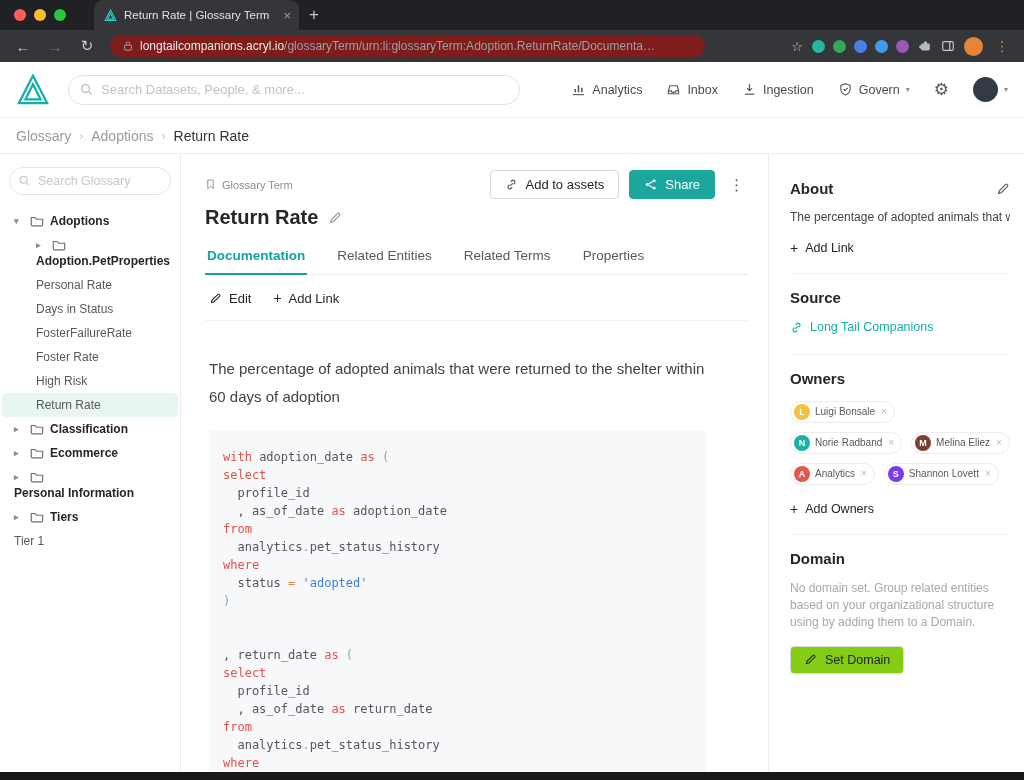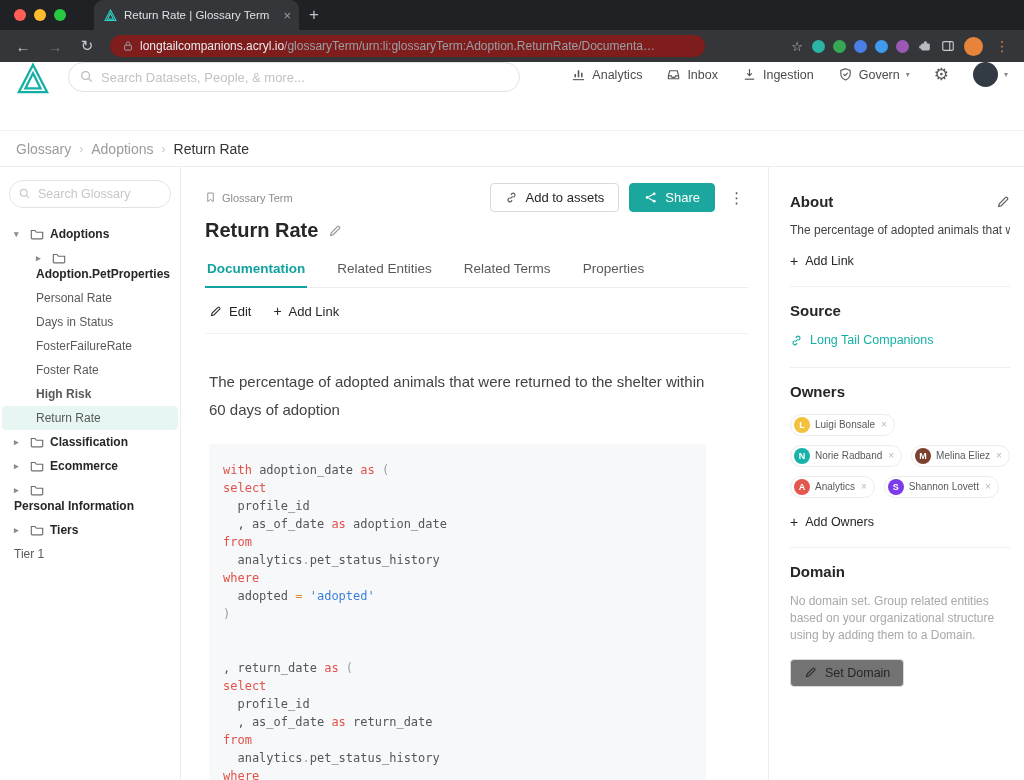--- a/index.html
+++ b/index.html
@@ -22,21 +22,21 @@
   .addressbar{width:595px;height:22px;background:#7f1d1d;border-radius:12px;display:flex;align-items:center;gap:6px;padding:0 12px;margin-left:4px;overflow:hidden}
   .url{font-size:12px;white-space:nowrap;overflow:hidden;text-overflow:ellipsis}
   .url-domain{color:#e8eaed}.url-path{color:#9aa0a6}
   .tb-right{flex:1;display:flex;align-items:center;justify-content:flex-end;gap:9px;padding-right:2px}
   .ext-dot{width:13px;height:13px;border-radius:50%;display:inline-block;cursor:pointer}
   .tb-ico{color:#c6c9cd;font-size:13px;cursor:pointer;display:flex;align-items:center}
   .tb-avatar{width:19px;height:19px;border-radius:50%;background:#e8833a;cursor:pointer}
   .tb-menu{color:#e0823c;font-size:14px;cursor:pointer;padding:0 3px}
 
   
-  .app-header{height:69px;border-bottom:1px solid #f0f0f0;display:flex;align-items:flex-start;padding:0 16px;gap:18px;flex:none}
+  .app-header{height:56px;border-bottom:1px solid #f0f0f0;display:flex;align-items:center;padding:0 16px;gap:18px;flex:none}
   .logo{flex:none;display:flex;align-items:center;cursor:pointer}
   .searchwrap{position:relative;width:452px}
   .searchwrap .mag{position:absolute;left:11px;top:7px}
   .search-input{width:100%;height:30px;border:1px solid #e2e2e2;border-radius:16px;padding:0 12px 0 32px;font-size:13px;color:#333;outline:none;background:#fff}
   .search-input::placeholder{color:#c2c2c2}
   .hdr-nav{margin-left:auto;display:flex;align-items:center;gap:24px}
   .hdr-item{display:flex;align-items:center;gap:6px;font-size:12.5px;color:#4b4b4b;cursor:pointer;white-space:nowrap}
   .caret{font-size:8px;color:#8c8c8c}
   .gear{font-size:17px;color:#595959;cursor:pointer}
   .hdr-avatar{width:25px;height:25px;border-radius:50%;background:#323a43;cursor:pointer}
@@ -93,21 +93,21 @@
   .rp-about-text{margin-top:13px;font-size:12px;color:#434343;white-space:nowrap;overflow:hidden}
   .rp-link-btn{display:inline-flex;align-items:center;gap:7px;margin-top:16px;font-size:12.5px;color:#262626;cursor:pointer}
   .rp-div{height:1px;background:#efefef;margin:16px 0 15px}
   .src-link{display:inline-flex;align-items:center;gap:7px;margin-top:14px;font-size:12.5px;color:#14b0a5;cursor:pointer}
   .owners-box{display:flex;flex-wrap:wrap;gap:9px;margin-top:14px}
   .owner-chip{display:inline-flex;align-items:center;gap:5px;border:1px solid #ececec;border-radius:12px;padding:2px 7px 2px 3px;background:#fff;cursor:pointer}
   .owner-avatar{width:16px;height:16px;border-radius:50%;color:#fff;font-size:9px;display:flex;align-items:center;justify-content:center;font-weight:600;flex:none}
   .owner-name{font-size:10px;color:#595959;white-space:nowrap}
   .owner-remove{font-size:10px;color:#b9b9b9;margin-left:1px}
   .domain-text{margin-top:13px;font-size:12px;line-height:17px;color:#a8a8a8}
-  .set-domain{display:inline-flex;align-items:center;gap:8px;margin-top:15px;border:1px solid #d9d9d9;border-radius:4px;padding:6px 13px;font-size:12.5px;color:#262626;cursor:pointer;background:#737373}
+  .set-domain{display:inline-flex;align-items:center;gap:8px;margin-top:15px;border:1px solid #d9d9d9;border-radius:4px;padding:6px 13px;font-size:12.5px;color:#262626;cursor:pointer;background:#84cc16}
 
   .bottom-strip{height:10px;background:#17181a;flex:none;margin-top:auto}
   svg{display:block}
 </style>
 </head>
 <body>
 
 <div class="window">
 
   <div class="titlebar">
@@ -275,21 +275,21 @@
           </div>
           <div class="tree-row" style="padding-left: 34px;">
             <span class="lab">Days in Status</span>
           </div>
           <div class="tree-row" style="padding-left: 34px;">
             <span class="lab">FosterFailureRate</span>
           </div>
           <div class="tree-row" style="padding-left: 34px;">
             <span class="lab">Foster Rate</span>
           </div>
-          <div class="tree-row" style="padding-left: 34px; font-weight: bold;">
+          <div class="tree-row" style="padding-left: 34px;">
             <span class="lab">High Risk</span>
           </div>
           <div class="tree-row selected" style="padding-left: 34px;">
             <span class="lab">Return Rate</span>
           </div>
           <div class="tree-row bold" style="padding-left: 12px;">
             <span class="chev">▸</span>
             <span class="folder">
               <svg viewBox="0 0 16 16" width="14" height="14">
                 <path d="M1.5 4 h4.2 l1.6 2 h7.2 v6.6 a1 1 0 0 1 -1 1 h-11 a1 1 0 0 1 -1 -1 z" fill="none" stroke="#6d6d6d" stroke-width="1.3"></path>
@@ -400,21 +400,21 @@
       <p class="description">The percentage of adopted animals that were returned to the shelter within 60 days of adoption</p>
 
       <div class="code-block">
           <div class="cl"><span class="tk-k">with</span><span class="tk-t"> adoption_date </span><span class="tk-k">as</span><span class="tk-p"> (</span></div>
           <div class="cl"><span class="tk-k">select</span></div>
           <div class="cl"><span class="tk-t">  profile_id</span></div>
           <div class="cl"><span class="tk-t">  , as_of_date </span><span class="tk-k">as</span><span class="tk-t"> adoption_date</span></div>
           <div class="cl"><span class="tk-k">from</span></div>
           <div class="cl"><span class="tk-t">  analytics</span><span class="tk-p">.</span><span class="tk-t">pet_status_history</span></div>
           <div class="cl"><span class="tk-k">where</span></div>
-          <div class="cl"><span class="tk-t">  adopted </span><span class="tk-o">= </span><span class="tk-s">'adopted'</span></div>
+          <div class="cl"><span class="tk-t">  status </span><span class="tk-o">= </span><span class="tk-s">'adopted'</span></div>
           <div class="cl"><span class="tk-p">)</span></div>
           <div class="cl">&nbsp;</div>
           <div class="cl">&nbsp;</div>
           <div class="cl"><span class="tk-t">, return_date </span><span class="tk-k">as</span><span class="tk-p"> (</span></div>
           <div class="cl"><span class="tk-k">select</span></div>
           <div class="cl"><span class="tk-t">  profile_id</span></div>
           <div class="cl"><span class="tk-t">  , as_of_date </span><span class="tk-k">as</span><span class="tk-t"> return_date</span></div>
           <div class="cl"><span class="tk-k">from</span></div>
           <div class="cl"><span class="tk-t">  analytics</span><span class="tk-p">.</span><span class="tk-t">pet_status_history</span></div>
           <div class="cl"><span class="tk-k">where</span></div>

